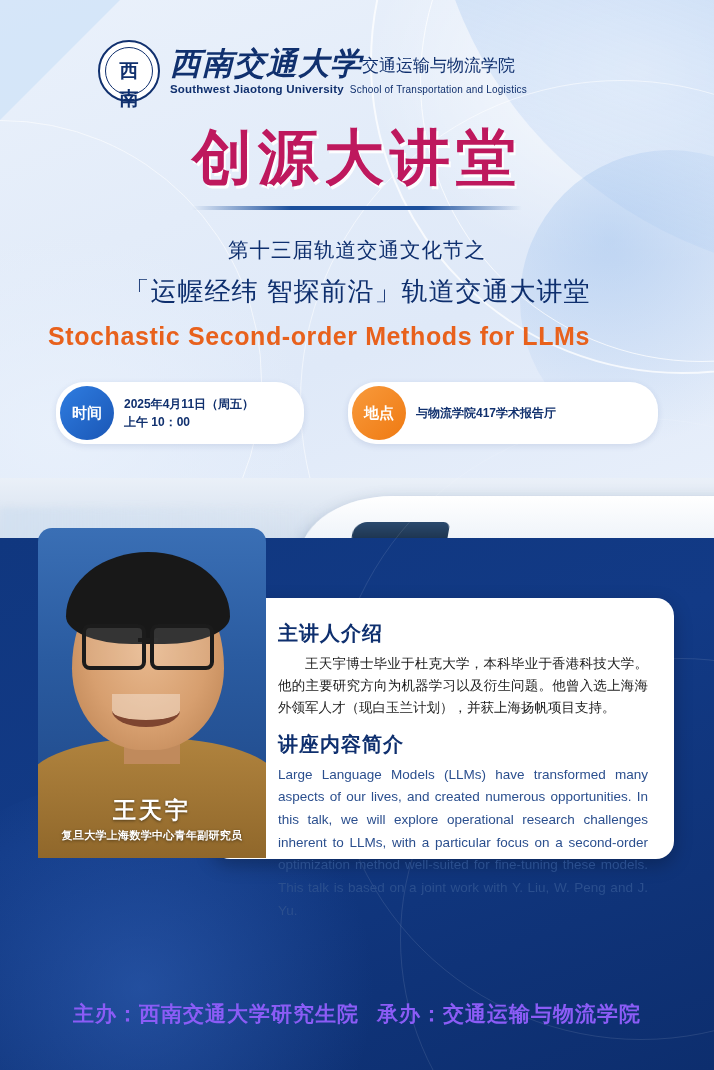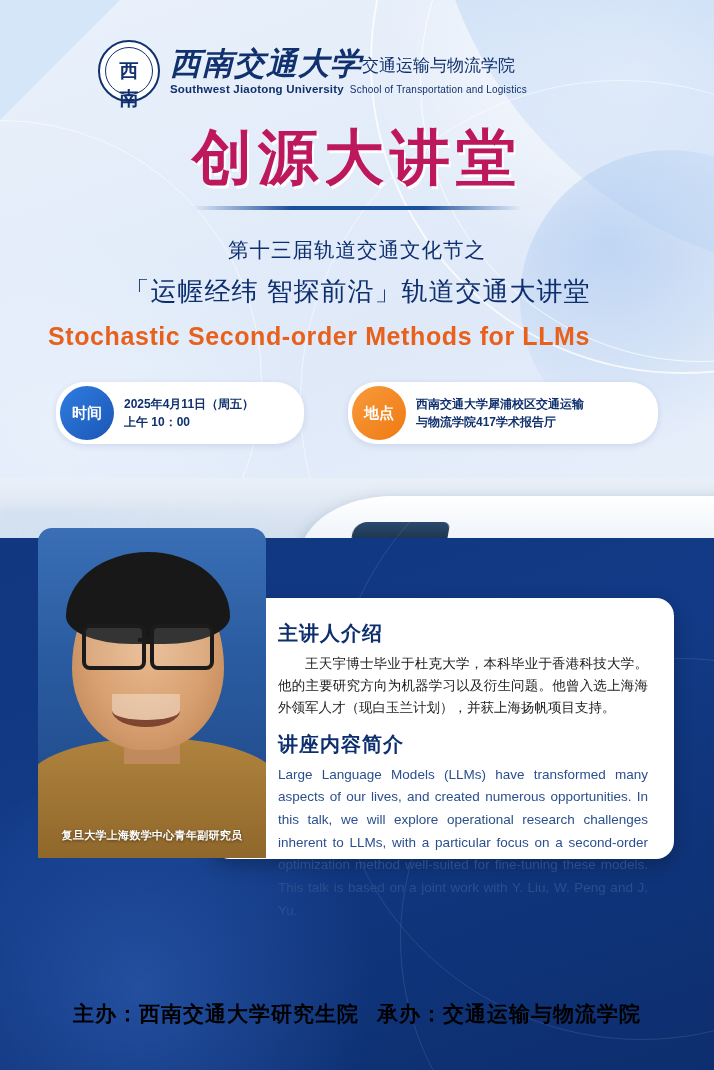--- a/index.html
+++ b/index.html
@@ -404,21 +404,21 @@
     color: #2b4f8e;
     text-align: justify;
   }
 
   
   .footer {
     position: absolute;
     left: 0; top: 1000px;
     width: 714px;
     text-align: center;
-    color: #000000;
+    color: #8b5cf6;
     font-size: 21px;
     font-weight: bold;
     letter-spacing: 1px;
   }
   .footer .gap { display: inline-block; width: 18px; }
 </style>
 </head>
 <body>
 
 <div class="poster">
@@ -458,21 +458,20 @@
     <div class="pill-badge badge-time">时间</div>
     <div class="pill-text">
       <div>2025年4月11日（周五）</div>
       <div>上午 10：00</div>
     </div>
   </div>
 
   <div class="pill pill-place">
     <div class="pill-badge badge-place">地点</div>
     <div class="pill-text">
-      <div>西南交通大学犀浦校区交通运输</div>
       <div>与物流学院417学术报告厅</div>
     </div>
   </div>
 
   <div class="train-band">
     <div class="speed-blur"></div>
     <div class="train-body"></div>
     <div class="train-stripe"></div>
     <div class="train-window"></div>
     <div class="rail-blur"></div>
@@ -498,19 +497,20 @@
     <div class="sp-neck"></div>
     <div class="sp-face"></div>
     <div class="sp-hair"></div>
     <div class="sp-glasses">
       <div class="lens l"></div>
       <div class="bridge"></div>
       <div class="lens r"></div>
     </div>
     <div class="sp-smile"></div>
   </div>
+  <div class="speaker-name">王天宇</div>
   <div class="speaker-aff">复旦大学上海数学中心青年副研究员</div>
 
   <div class="footer">
     <span>主办：</span><span>西南交通大学研究生院</span><span class="gap"></span><span>承办：</span><span>交通运输与物流学院</span>
   </div>
 
 </div>
 
 </body></html>

